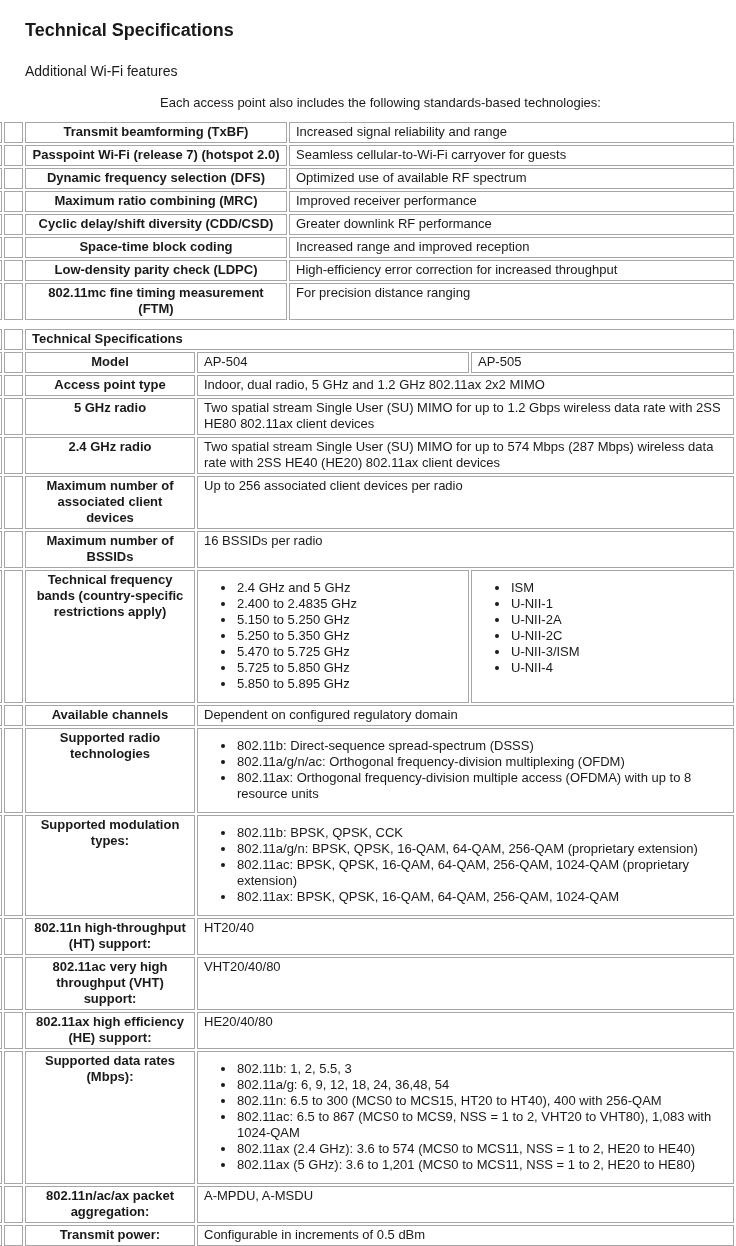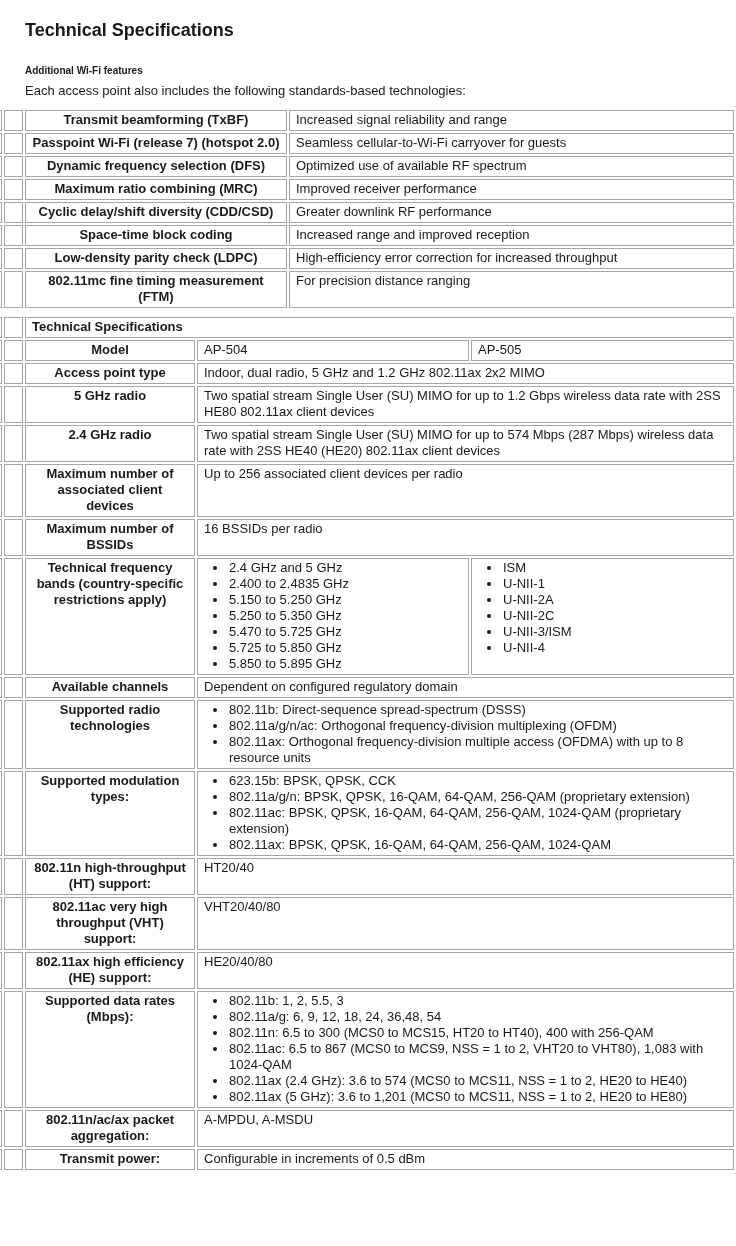--- a/index.html
+++ b/index.html
@@ -14,29 +14,30 @@
     font-family: "Liberation Sans", sans-serif;
     color: #1a1a1a;
   }
   .page-title {
     font-size: 18px;
     font-weight: bold;
     margin: 20px 0 0 25px;
     line-height: 20px;
   }
   .section-heading {
-    font-size: 10px;
-    font-weight: bold;
+    font-size: 14px;
+    font-weight: normal;
     margin: 23px 3px 2px 25px;
     line-height: 16px;
   }
   .intro-text {
     font-size: 13px;
-    margin: 4px 0 9px 25px;
+    margin: 16px 0 9px 25px;
     line-height: 16px;
+    text-align: center;
   }
   table.spec {
     border-collapse: separate;
     border-spacing: 2px;
     table-layout: fixed;
     width: 740px;
     margin-left: -4px;
   }
   table.spec td {
     box-sizing: border-box;
@@ -67,21 +68,21 @@
     padding: 2px 6px;
   }
   td.ghost-hdr {
     background: #c5c8c3;
   }
   td.model {
     font-weight: normal;
     font-size: 13.5px;
   }
   ul.bullets {
-    margin: 0;
+    margin: 8px;
     padding: 0 0 0 24px;
   }
   ul.bullets li {
     padding-left: 1px;
     font-size: 13px;
     line-height: 16px;
   }
   .tables-gap {
     height: 5px;
   }
@@ -249,21 +250,21 @@
         <li>802.11ax: Orthogonal frequency-division multiple access (OFDMA) with up to 8 resource units</li>
       </ul>
     </td>
   </tr>
   <tr>
     <td class="ghost"></td>
     <td class="spacer"></td>
     <td class="lbl">Supported modulation types:</td>
     <td colspan="2">
       <ul class="bullets">
-        <li>623.15b: BPSK, QPSK, CCK</li>
+        <li>802.11b: BPSK, QPSK, CCK</li>
         <li>802.11a/g/n: BPSK, QPSK, 16-QAM, 64-QAM, 256-QAM (proprietary extension)</li>
         <li>802.11ac: BPSK, QPSK, 16-QAM, 64-QAM, 256-QAM, 1024-QAM (proprietary extension)</li>
         <li>802.11ax: BPSK, QPSK, 16-QAM, 64-QAM, 256-QAM, 1024-QAM</li>
       </ul>
     </td>
   </tr>
   <tr>
     <td class="ghost"></td>
     <td class="spacer"></td>
     <td class="lbl">802.11n high-throughput (HT) support:</td>

